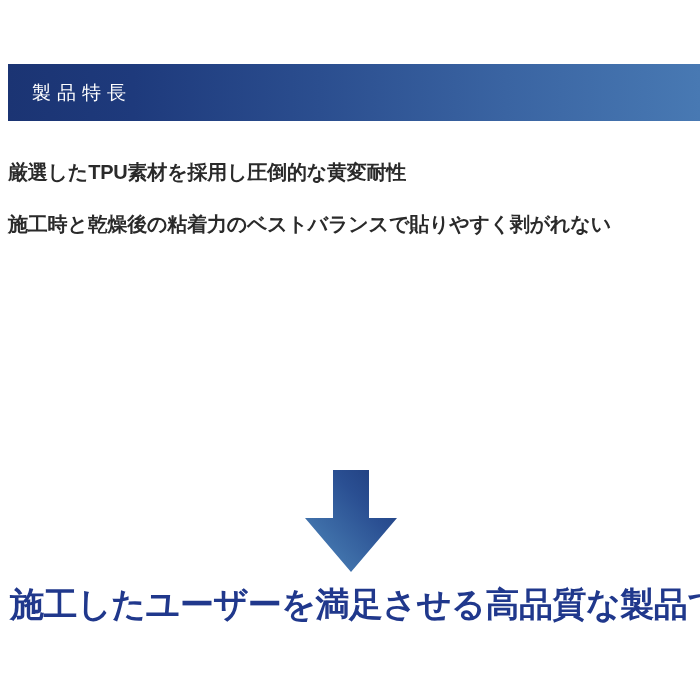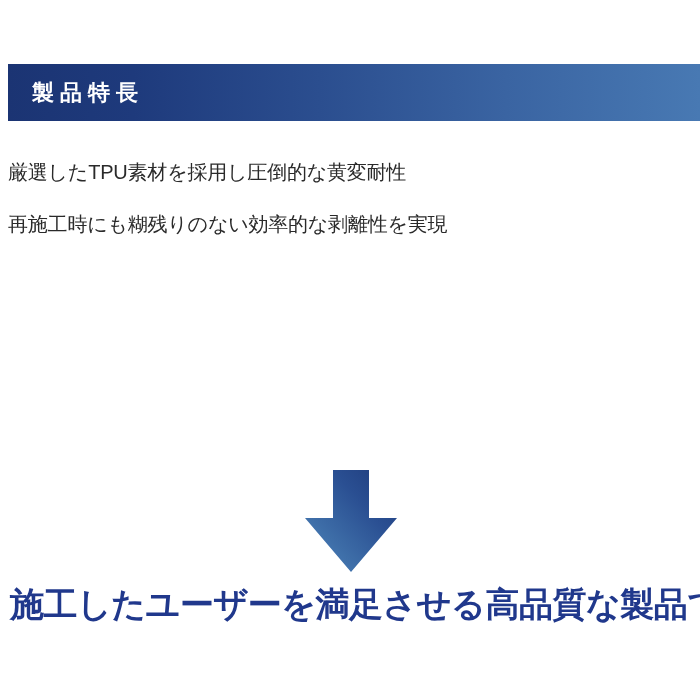--- a/index.html
+++ b/index.html
@@ -28,42 +28,42 @@
     left: 8px;
     top: 64px;
     width: 692px;
     height: 57px;
     background: linear-gradient(to right, #1b3473 0%, #1e3a7c 18%, #2b4e8f 45%, #3a64a2 72%, #4879b3 100%);
     display: flex;
     align-items: center;
   }
   .section-banner-title {
     color: #ffffff;
-    font-size: 22px;
-    font-weight: bold;
+    font-size: 19px;
+    font-weight: normal;
     letter-spacing: 6px;
     margin-left: 24px;
     line-height: 1;
     white-space: nowrap;
   }
 
   
   .feature-list {
     position: absolute;
     left: 8px;
     top: 146px;
     width: 690px;
   }
   .feature-item {
     height: 52px;
     display: flex;
     align-items: center;
     color: #2a2a2a;
     font-size: 20px;
-    font-weight: normal;
+    font-weight: bold;
     letter-spacing: -0.2px;
     white-space: nowrap;
   }
 
   
   .arrow-wrap {
     position: absolute;
     left: 305px;
     top: 470px;
     width: 92px;
@@ -96,21 +96,21 @@
 
   <div class="section-banner">
     <div class="section-banner-title">製品特長</div>
   </div>
 
   <div class="feature-list">
     <div class="feature-item">
       <span>厳選したTPU素材を採用し圧倒的な黄変耐性</span>
     </div>
     <div class="feature-item">
-      <span>再施工時にも糊残りのない効率的な剥離性を実現</span>
+      <span>施工時と乾燥後の粘着力のベストバランスで貼りやすく剥がれない</span>
     </div>
   </div>
 
   <div class="arrow-wrap">
     <svg viewBox="0 0 92 102" xmlns="http://www.w3.org/2000/svg" aria-hidden="true">
       <defs>
         <linearGradient id="arrowGrad" x1="1" y1="0" x2="0" y2="1">
           <stop offset="0%" stop-color="#1e3a7a"></stop>
           <stop offset="35%" stop-color="#2a4f92"></stop>
           <stop offset="70%" stop-color="#3e6ea8"></stop>

